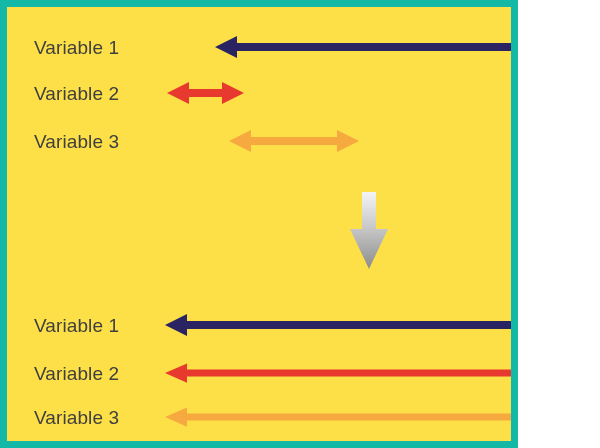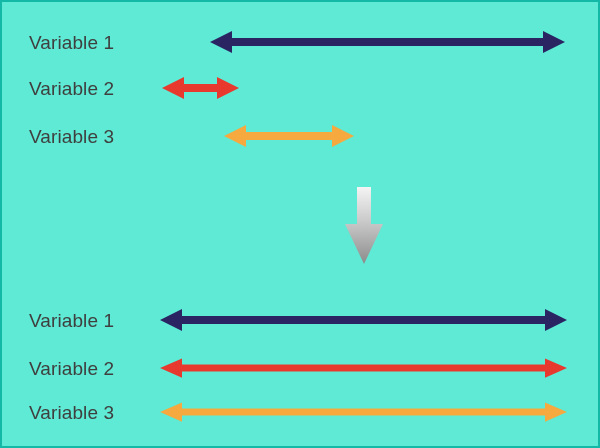--- a/index.html
+++ b/index.html
@@ -6,25 +6,25 @@
   html, body {
     margin: 0;
     padding: 0;
     background: #ffffff;
   }
   body {
     font-family: "Liberation Sans", sans-serif;
   }
   #canvas {
     position: relative;
-    width: 600px;
+    width: 518px;
     height: 448px;
-    background: #5eead4;
+    background: #fde047;
     box-sizing: border-box;
-    border: 2px solid #14b8a6;
+    border: 7px solid #14b8a6;
     overflow: hidden;
   }
   .label {
     position: absolute;
     font-family: "Liberation Sans", sans-serif;
     font-size: 19px;
     line-height: 19px;
     color: #3f3f3f;
     letter-spacing: 0.1px;
     white-space: nowrap;

